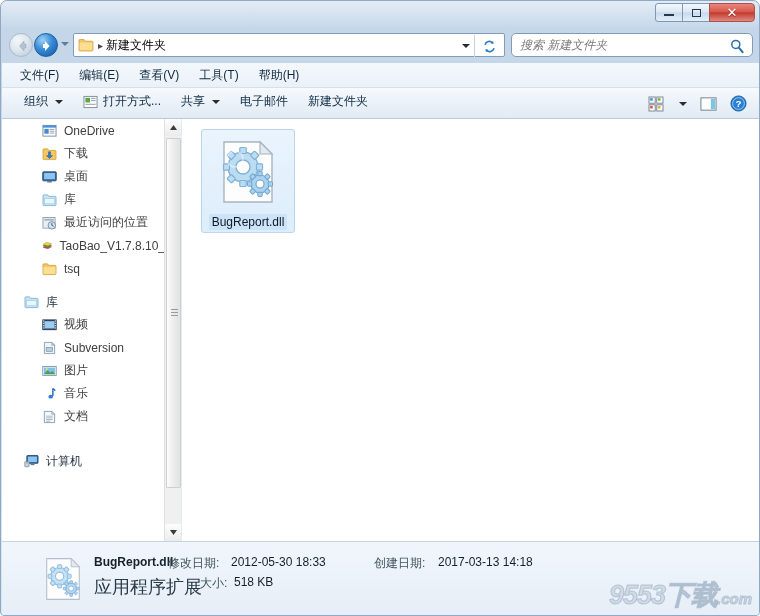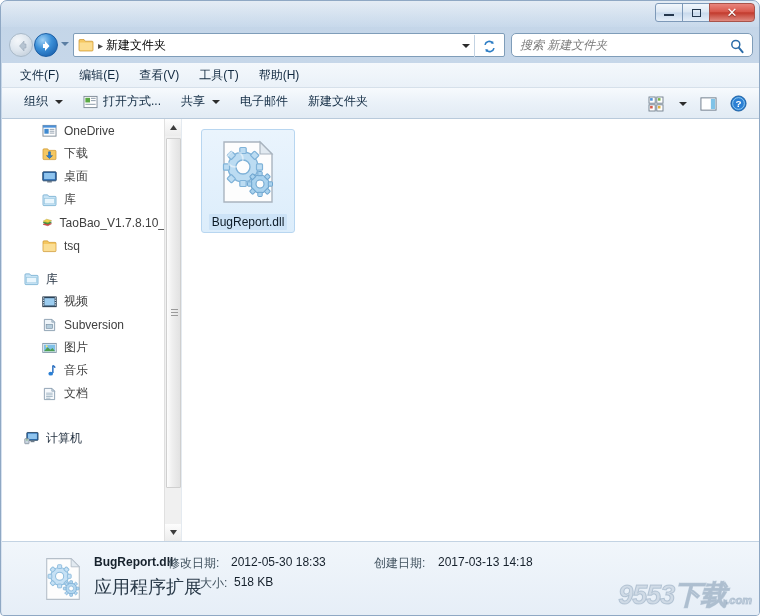--- a/index.html
+++ b/index.html
@@ -220,21 +220,21 @@
   .st-cr-val { position: absolute; left: 436px; top: 13px; font-size: 12px; color: #16212c; }
 
   .watermark {
     position: absolute; right: 8px; bottom: 2px;
     font-size: 27px; font-weight: bold; font-style: italic;
     color: rgba(150,170,190,0.30);
     letter-spacing: -1px;
     -webkit-text-stroke: 1px rgba(130,155,180,0.45);
     pointer-events: none; white-space: nowrap;
   }
-  .watermark small { font-size: 11px; letter-spacing: 0; }
+  .watermark small { font-size: 15px; letter-spacing: 0; }
 </style>
 </head>
 <body>
 
 <div class="window">
 
   <div class="titlebar">
     <div class="glass-edge"></div>
     <div class="winbtns">
       <div class="wbtn min">
@@ -400,20 +400,29 @@
         </div>
 
         <div class="sb-item">
           <svg width="15" height="14" viewBox="0 0 16 15">
             <path d="M1 3 A1 1 0 0 1 2 2 L6 2 L7.3 3.6 L14 3.6 A1 1 0 0 1 15 4.6 L15 12.5 A1 1 0 0 1 14 13.5 L2 13.5 A1 1 0 0 1 1 12.5 Z" fill="#c7e3f5" stroke="#6da9cd" stroke-width="0.8"></path>
             <rect x="2.8" y="6" width="10.4" height="5.6" fill="#eaf6fd" stroke="#94c4de" stroke-width="0.6"></rect>
           </svg>
           <span>库</span>
         </div>
 
+        <div class="sb-item">
+          <svg width="15" height="14" viewBox="0 0 16 15">
+            <rect x="1" y="1.6" width="13" height="11.4" fill="#e9eef3" stroke="#8e9aa6" stroke-width="0.9"></rect>
+            <rect x="2.4" y="3" width="10.2" height="2" fill="#9fb6cb"></rect>
+            <circle cx="10.5" cy="10" r="4" fill="#d5e3ef" stroke="#6c8296" stroke-width="0.9"></circle>
+            <path d="M10.5 7.6 L10.5 10 L12.3 10.9" stroke="#3b5265" stroke-width="1" fill="none"></path>
+          </svg>
+          <span>最近访问的位置</span>
+        </div>
 
         <div class="sb-item">
           <svg width="15" height="14" viewBox="0 0 16 15">
             <path d="M1.5 9.6 L7 6.6 L14.5 8.6 L9 11.8 Z" fill="#e04a4a" stroke="#a02a2a" stroke-width="0.6"></path>
             <path d="M1.5 7.2 L7 4.2 L14.5 6.2 L9 9.4 Z" fill="#4aa84a" stroke="#266826" stroke-width="0.6"></path>
             <path d="M1.5 4.8 L7 1.8 L14.5 3.8 L9 7 Z" fill="#f0d34a" stroke="#a89422" stroke-width="0.6"></path>
           </svg>
           <span>TaoBao_V1.7.8.10_</span>
         </div>
 

